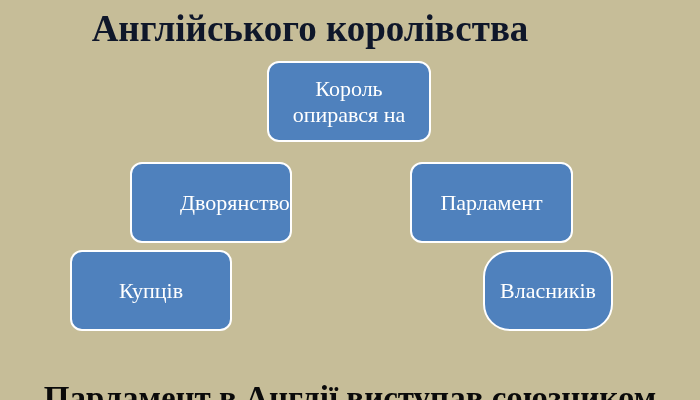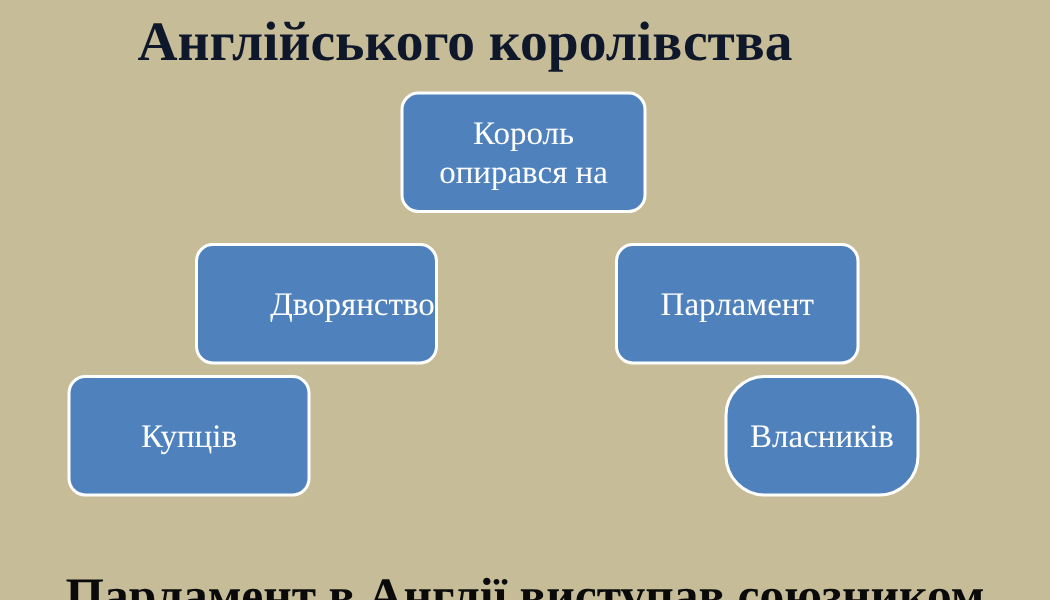--- a/index.html
+++ b/index.html
@@ -36,21 +36,21 @@
 </div>
 
 <div class="box" style="left:130px; top:162px; width:162px; height:81px;padding-left:48px;">
   <span>Дворянство</span>
 </div>
 
 <div class="box" style="left:410px; top:162px; width:163px; height:81px;">
   <span>Парламент</span>
 </div>
 
-<div class="box" style="left:45px; top:250px; width:162px; height:81px;">
+<div class="box" style="left:70px; top:250px; width:162px; height:81px;">
   <span>Купців</span>
 </div>
 
 <div class="box" style="left:483px; top:250px; width:130px; height:81px;border-radius:27px;">
   <div>
     <div>Власників</div>
   </div>
 </div>
 
 <div class="footer">Парламент в Англії виступав союзником</div>

